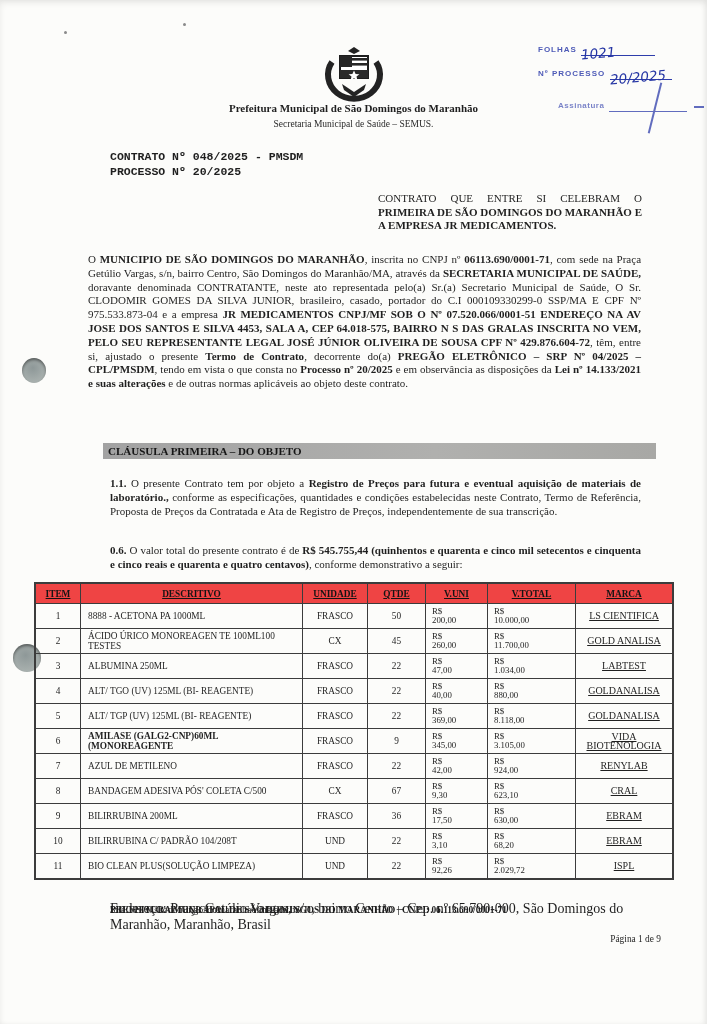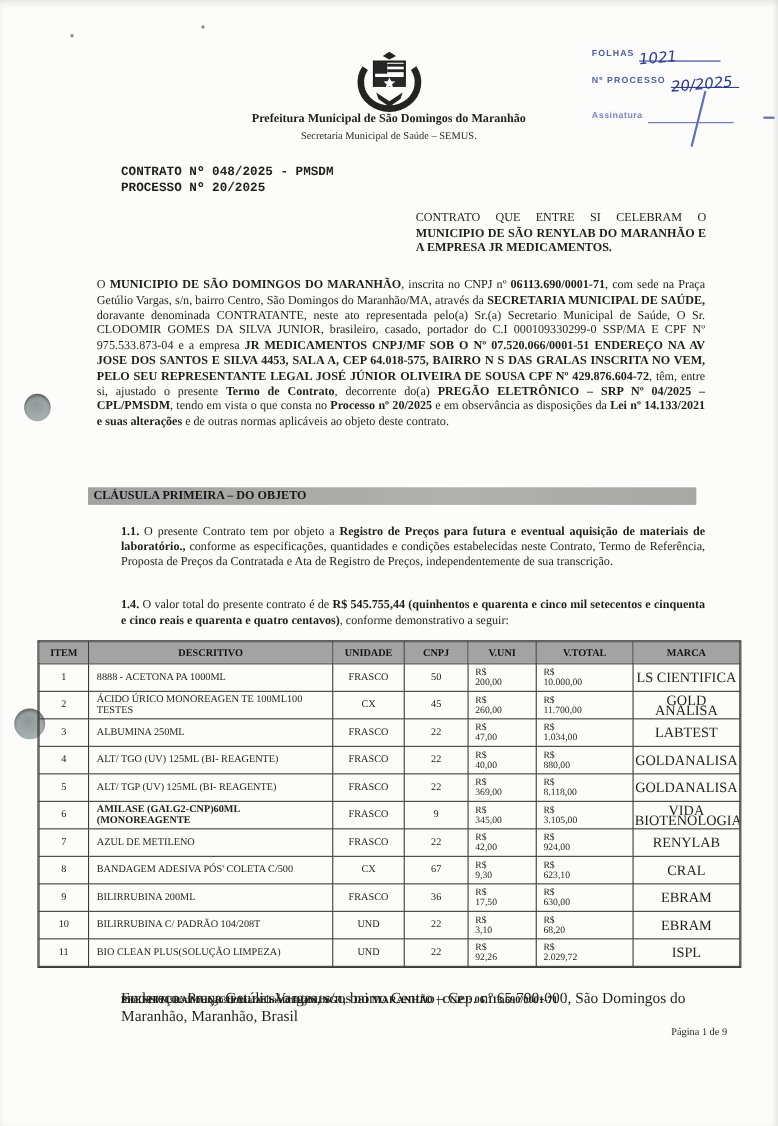--- a/index.html
+++ b/index.html
@@ -29,36 +29,36 @@
   .sig-dash{position:absolute;right:-8px;top:12px;width:10px;height:2px;background:#2e3dab;}
 
   
   .contract-ids{left:110px;top:149px;width:320px;font-size:11.5px;font-weight:bold;line-height:15px;font-family:Liberation Mono, monospace;}
   .recital{left:378px;top:192px;width:264px;font-size:11px;line-height:13.6px;}
 
   
   .preamble{left:88px;top:253px;width:553px;font-size:11px;line-height:13.8px;}
 
   
-  .clause-bar{left:80px;top:443px;width:553px;height:16px;background:linear-gradient(90deg,#a2a2a2,#b0b0ae 60%,#a8a8a5);
+  .clause-bar{left:103px;top:443px;width:553px;height:16px;background:linear-gradient(90deg,#a2a2a2,#b0b0ae 60%,#a8a8a5);
               font-size:11px;font-weight:bold;line-height:16px;padding-left:5px;box-sizing:border-box;color:#161616;}
 
   .p11{left:110px;top:477px;width:531px;font-size:11px;line-height:13.8px;}
   .p12{left:110px;top:544px;width:531px;font-size:11px;line-height:13.8px;}
 
   
   .items-table{left:35px;top:583px;width:637px;}
   table{border-collapse:collapse;table-layout:fixed;width:637px;font-size:9.3px;}
   th,td{border:1px solid #3c3c3c;overflow:hidden;}
-  th{background:#a3a3a3;height:17px;font-size:9.3px;font-weight:bold;color:#141414;}
+  th{background:#ef4444;height:17px;font-size:9.3px;font-weight:bold;color:#141414;text-decoration:underline;}
   td{height:22px;}
   td.c{text-align:center;}
   td.desc{padding-left:7px;}
   td.money{padding-left:6px;white-space:pre-line;font-size:8.8px;line-height:9.5px;}
-  td.marca{text-align:center;white-space:pre-line;font-size:13px;line-height:9.5px;}
+  td.marca{text-align:center;white-space:pre-line;font-size:10px;line-height:9.5px;text-decoration:underline;}
   .outer{outline:1.5px solid #3c3c3c;}
 
   
   .f-bold{left:110px;top:881px;width:560px;font-size:9.4px;font-weight:bold;margin-top:24px;}
   .f-addr{left:110px;top:901px;width:560px;font-size:14px;}
   .f-site{left:110px;top:904px;width:560px;font-size:10px;}
   .f-page{right:46px;top:934px;font-size:9.4px;}
 
   
   .hole{border-radius:50%;background:radial-gradient(circle at 45% 40%,#8e9898,#a8b0ae 70%,#c2c6c4);
@@ -96,60 +96,60 @@
 
   <div class="abs stamp">
     <div class="stamp-row">
       <span class="stamp-label">FOLHAS</span>
       <span class="stamp-line" style="width:74px;"><span class="hand">1021</span></span>
     </div>
     <div class="stamp-row">
       <span class="stamp-label">Nº PROCESSO</span>
       <span class="stamp-line" style="width:62px;"><span class="hand">20/2025</span></span>
     </div>
-    <div class="stamp-row assin" style="margin-top:8px;">
+    <div class="stamp-row assin" style="margin-top:8px;margin-left:20px;">
       <span class="stamp-label" style="text-transform:none;letter-spacing:.5px;">Assinatura</span>
       <span class="stamp-line" style="width:78px;"></span>
       <span class="sig-slash"></span>
       <span class="sig-dash"></span>
     </div>
   </div>
 
   <div class="abs contract-ids">
     <div>CONTRATO Nº 048/2025 - PMSDM</div>
     <div>PROCESSO Nº 20/2025</div>
   </div>
 
-  <div class="abs recital just"><span>CONTRATO QUE ENTRE SI CELEBRAM O </span><span class="b">MUNICIPIO DE SÃO RENYLAB DO MARANHÃO E A EMPRESA JR MEDICAMENTOS.</span></div>
+  <div class="abs recital just"><span>CONTRATO QUE ENTRE SI CELEBRAM O </span><span class="b">PRIMEIRA DE SÃO DOMINGOS DO MARANHÃO E A EMPRESA JR MEDICAMENTOS.</span></div>
 
   <div class="abs preamble just"><span>O </span><span class="b">MUNICIPIO DE SÃO DOMINGOS DO MARANHÃO</span><span>, inscrita no CNPJ nº </span><span class="b">06113.690/0001-71</span><span>, com sede na Praça Getúlio Vargas, s/n, bairro Centro, São Domingos do Maranhão/MA, através da </span><span class="b">SECRETARIA MUNICIPAL DE SAÚDE,</span><span> doravante denominada CONTRATANTE, neste ato representada pelo(a) Sr.(a) Secretario Municipal de Saúde, O Sr.  CLODOMIR GOMES DA SILVA JUNIOR, brasileiro, casado, portador do C.I  000109330299-0 SSP/MA E CPF Nº  975.533.873-04 e a empresa </span><span class="b">JR MEDICAMENTOS CNPJ/MF SOB O Nº 07.520.066/0001-51 ENDEREÇO NA AV JOSE DOS SANTOS E SILVA  4453, SALA A, CEP 64.018-575, BAIRRO N S DAS GRALAS INSCRITA NO VEM, PELO SEU REPRESENTANTE LEGAL JOSÉ JÚNIOR OLIVEIRA DE SOUSA CPF Nº 429.876.604-72</span><span>, têm, entre si, ajustado o presente </span><span class="b">Termo de Contrato</span><span>, decorrente do(a) </span><span class="b">PREGÃO ELETRÔNICO – SRP Nº 04/2025 – CPL/PMSDM</span><span>, tendo em vista o que consta no </span><span class="b">Processo nº 20/2025</span><span> e em observância as disposições da </span><span class="b">Lei nº 14.133/2021 e suas alterações</span><span> e de outras normas aplicáveis ao objeto deste contrato.</span></div>
 
   <div class="abs clause-bar">CLÁUSULA PRIMEIRA – DO OBJETO</div>
 
   <div class="abs p11 just"><span class="b">1.1.</span><span> O presente Contrato tem por objeto a </span><span class="b">Registro de Preços para futura e eventual aquisição de materiais de laboratório.,</span><span> conforme as especificações, quantidades e condições estabelecidas neste Contrato, Termo de Referência, Proposta de Preços da Contratada e Ata de Registro de Preços, independentemente de sua transcrição.</span></div>
 
-  <div class="abs p12 just"><span class="b">1.4.</span><span> O valor total do presente contrato é de </span><span class="b">R$ 545.755,44 (quinhentos e quarenta e cinco mil setecentos e cinquenta e cinco reais e quarenta e quatro centavos)</span><span>, conforme demonstrativo a seguir:</span></div>
+  <div class="abs p12 just"><span class="b">0.6.</span><span> O valor total do presente contrato é de </span><span class="b">R$ 545.755,44 (quinhentos e quarenta e cinco mil setecentos e cinquenta e cinco reais e quarenta e quatro centavos)</span><span>, conforme demonstrativo a seguir:</span></div>
 
   <div class="abs items-table">
     <table class="outer">
       <colgroup>
         <col style="width:45px">
           <col style="width:222px">
           <col style="width:65px">
         <col style="width:58px">
           <col style="width:62px">
           <col style="width:88px">
           <col style="width:97px">
       </colgroup>
       <thead>
         <tr>
           <th>ITEM</th>
           <th>DESCRITIVO</th>
           <th>UNIDADE</th>
-          <th>CNPJ</th>
+          <th>QTDE</th>
           <th>V.UNI</th>
           <th>V.TOTAL</th>
           <th>MARCA</th>
         </tr>
       </thead>
       <tbody>
         <tr>
             <td class="c">1</td>
             <td class="desc">8888 - ACETONA PA 1000ML</td>
             <td class="c">FRASCO</td>

